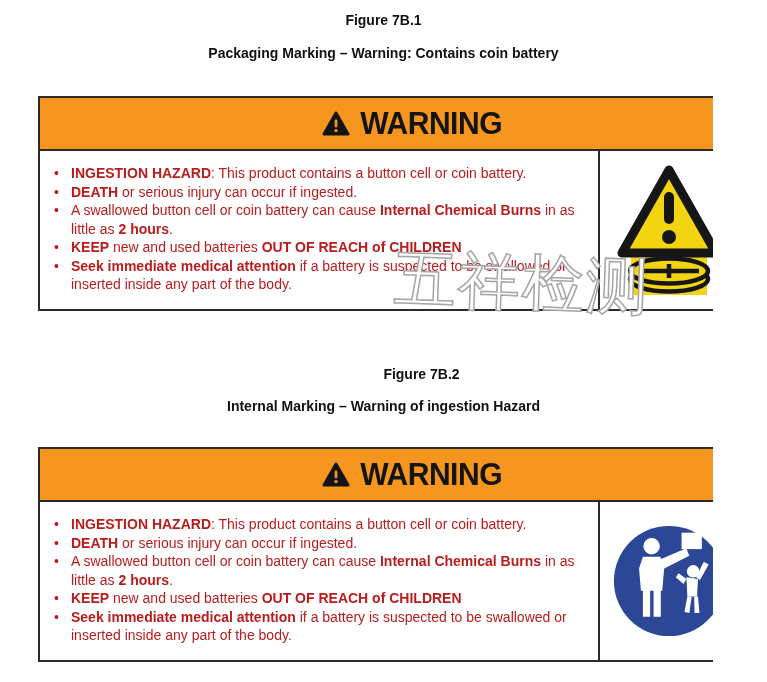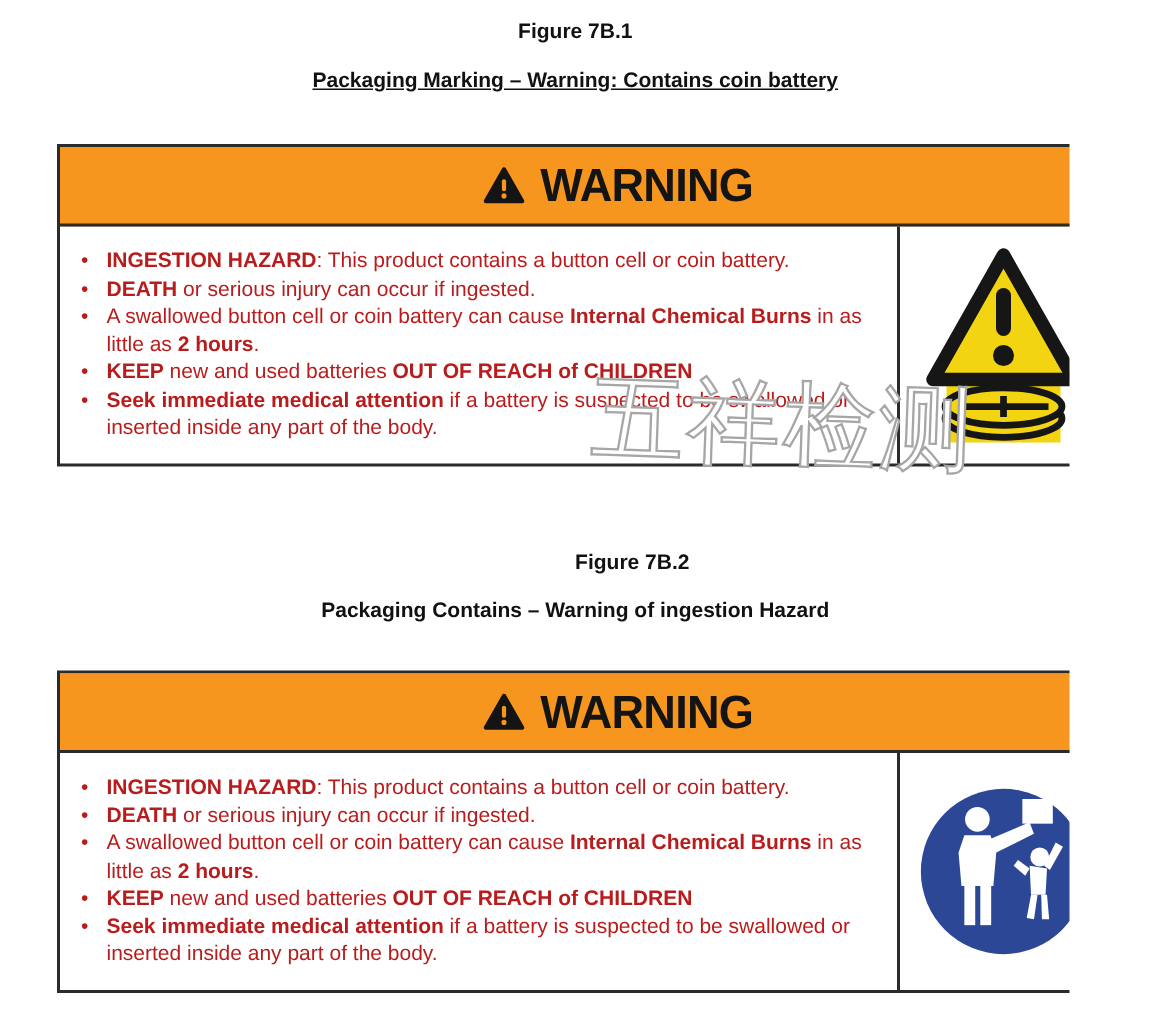--- a/index.html
+++ b/index.html
@@ -6,21 +6,21 @@
   .page {
     position:relative; width:713px; height:682px; background:#fff;
     font-family:"Liberation Sans","DejaVu Sans",sans-serif; color:#1a1a1a;
     overflow:hidden;
   }
   .cap {
     position:absolute; left:0; width:767px; text-align:center;
     font-size:14px; font-weight:bold; color:#111;
   }
   .cap-t1 { top:12px; }
-  .cap-s1 { top:45px;text-decoration:underline; }
+  .cap-s1 { top:45px; }
   .cap-t2 { top:366px;padding-left:38px; }
   .cap-s2 { top:398px; }
 
   .warnbox {
     position:absolute; left:38px; width:702px; height:215px;
     border:2px solid #2b2b2b; box-sizing:border-box; background:#fff;
   }
   .box1 { top:96px; }
   .box2 { top:447px; }
 
@@ -93,21 +93,21 @@
           <ellipse cx="52" cy="116" rx="39" ry="12.5" fill="#F3D411" stroke="#161616" stroke-width="4.5"></ellipse>
           <ellipse cx="52" cy="108" rx="39" ry="12.5" fill="#F3D411" stroke="#161616" stroke-width="4.5"></ellipse>
           <line x1="22" y1="108" x2="82" y2="108" stroke="#161616" stroke-width="4.5"></line>
           <line x1="52" y1="101" x2="52" y2="115" stroke="#161616" stroke-width="4.5"></line>
         </svg>
       </div>
     </div>
   </div>
 
   <div class="cap cap-t2">Figure 7B.2</div>
-  <div class="cap cap-s2">Packaging Contains – Warning of ingestion Hazard</div>
+  <div class="cap cap-s2">Internal Marking – Warning of ingestion Hazard</div>
 
   <div class="warnbox box2">
     <div class="warn-header">
       <svg width="28" height="25" viewBox="0 0 28 25">
         <path d="M14 2 L26 23 L2 23 Z" fill="#141414" stroke="#141414" stroke-width="3" stroke-linejoin="round"></path>
         <rect x="12.6" y="8.5" width="2.8" height="8" rx="1.4" fill="#F7961E"></rect>
         <circle cx="14" cy="19.6" r="1.7" fill="#F7961E"></circle>
       </svg>
       <span class="warn-word">WARNING</span>
     </div>

